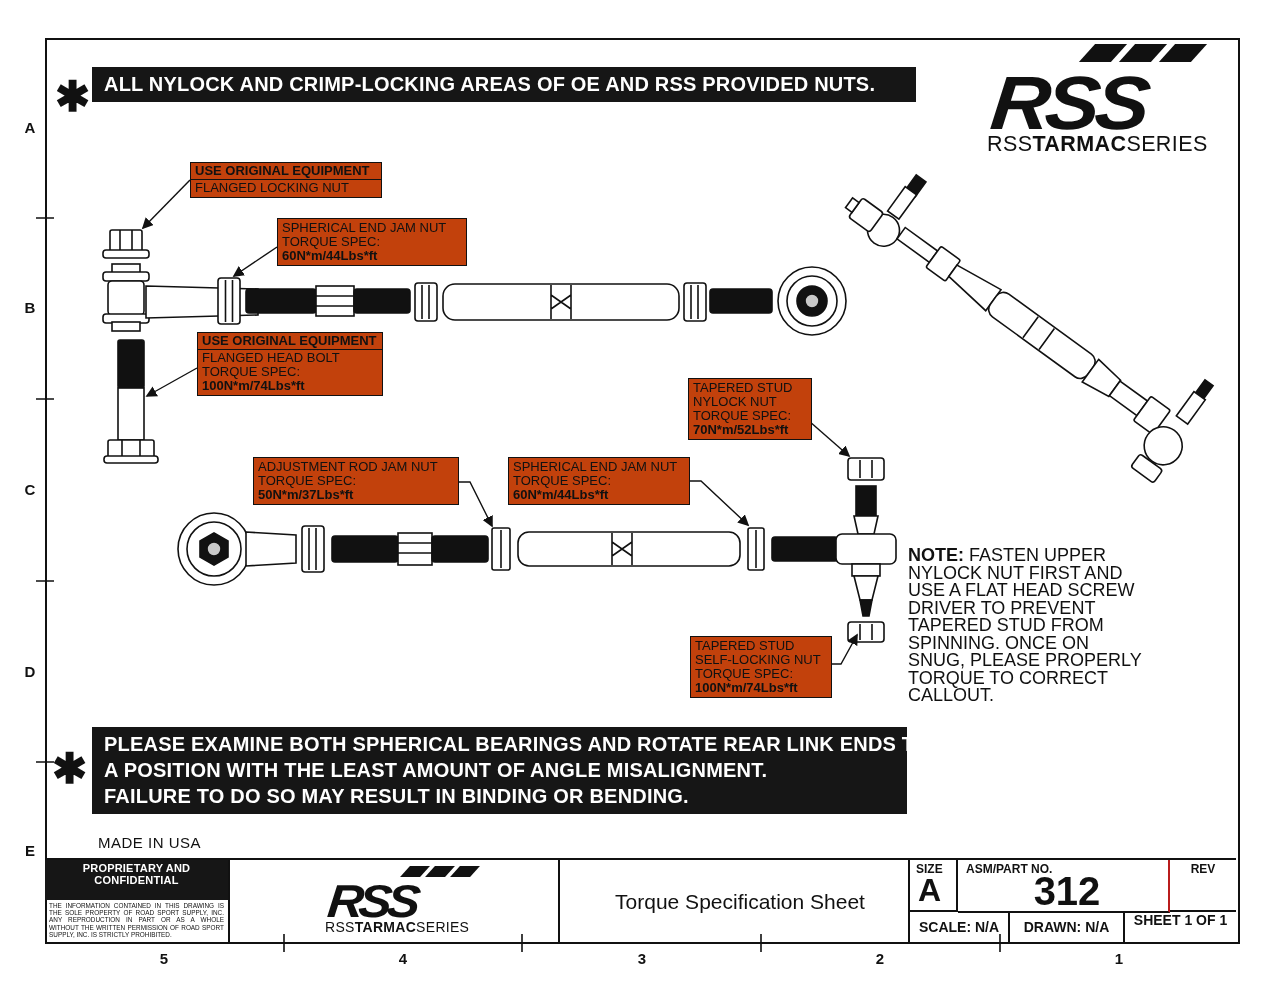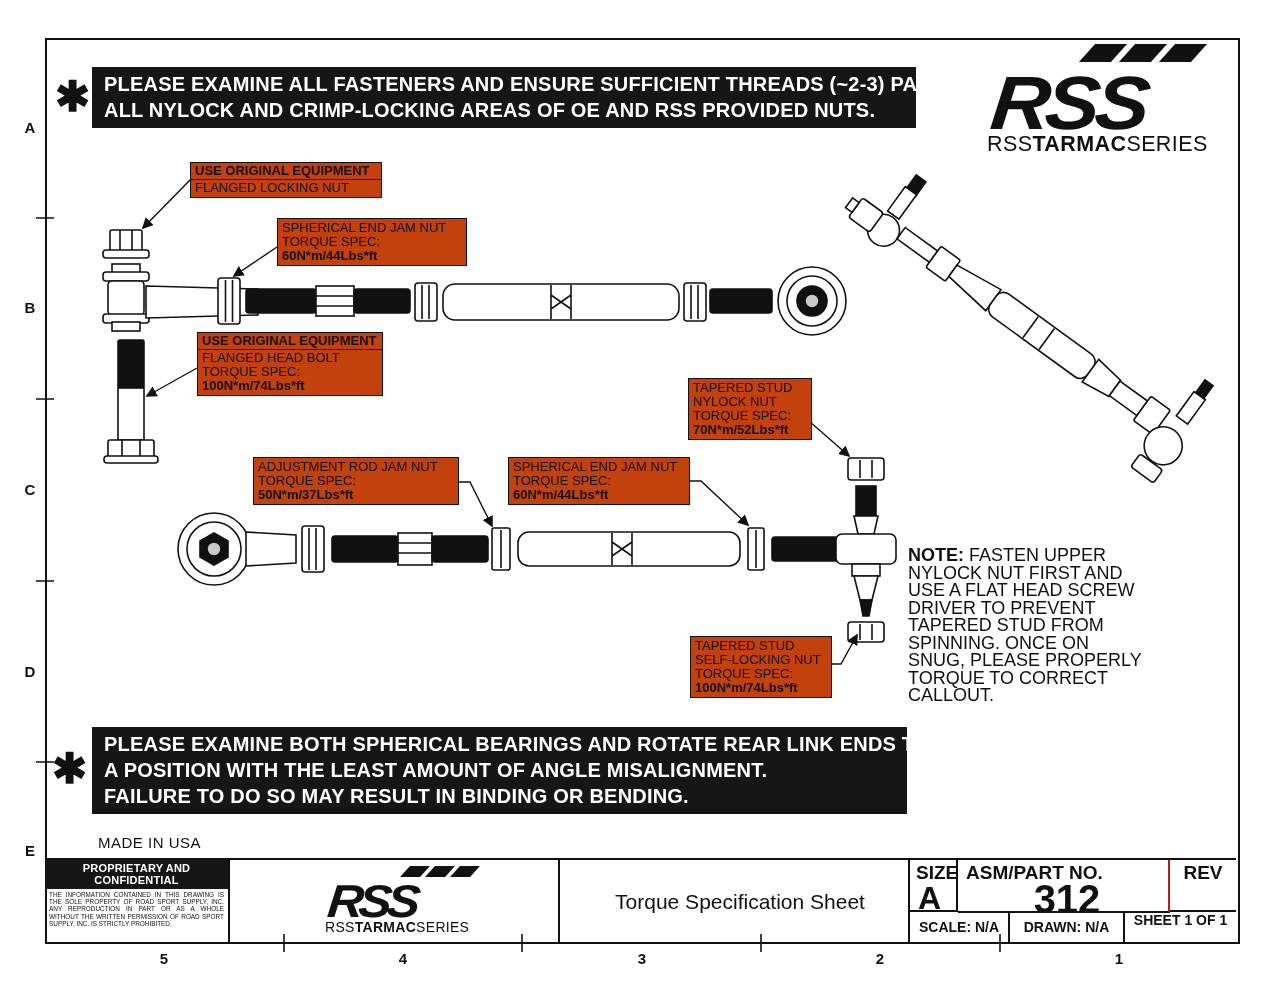--- a/index.html
+++ b/index.html
@@ -55,34 +55,34 @@
   .logo--small .stripes i { width:20px; height:11px; margin-left:5px; }
   .logo--small .rss { left:0px; top:4px; font-size:50px; }
   .logo--small .series { left:0px; top:53px; font-size:14px; letter-spacing:0.3px; }
 
   
   .tblock { position:absolute; left:45px; top:858px; width:1191px; height:82px;
     border-top:2px solid #111; }
   .cell { position:absolute; box-sizing:border-box; }
   .c-prop { left:0; top:0; width:185px; height:82px; border-right:2px solid #111; }
   .prop-head { background:#161616; color:#fff; font-size:11px; font-weight:bold;
-    text-align:center; padding:2px 0 3px 0; letter-spacing:0.2px; }
+    text-align:center; padding:2px 0 14px 0; letter-spacing:0.2px; }
   .prop-body { font-size:6.4px; line-height:7.2px; padding:2px 4px; text-align:justify; }
   .prop-assist { position:absolute; left:0; right:0; bottom:0; background:#161616; color:#fff;
     font-weight:bold; text-align:center; font-size:11.5px; line-height:13px; padding:2px 0; }
   .c-logo { left:185px; top:0; width:330px; height:82px; border-right:2px solid #111; }
   .c-logo .logo--small { position:absolute; left:95px; top:6px; }
   .c-title { left:515px; top:0; width:350px; height:82px; border-right:2px solid #111;
     display:flex; flex-direction:column; align-items:center; justify-content:center; }
   .tb-title { font-size:27px; font-weight:bold; letter-spacing:0.2px; }
   .tb-sub { font-size:21px; margin-top:1px;margin-left:12px; }
   .c-size { left:865px; top:0; width:48px; height:52px; border-right:2px solid #111; border-bottom:2px solid #111; padding:2px 0 0 6px; }
   .c-part { left:913px; top:0; width:212px; height:53px; border-right:2px solid #b91c1c; border-bottom:2px solid #111; padding:2px 0 0 8px; }
   .c-rev  { left:1125px; top:0; width:66px; height:52px; border-bottom:2px solid #111; padding:2px 0 0 0; text-align:center; }
-  .lab { font-size:19px; font-weight:bold; }
+  .lab { font-size:12px; font-weight:bold; }
   .size-val { font-size:32px; font-weight:bold; line-height:28px; padding-left:2px; }
   .part-val { font-size:40px; font-weight:bold; text-align:center; line-height:30px; }
   .c-scale { left:865px; top:52px; width:100px; height:30px; border-right:2px solid #111; }
   .c-drawn { left:965px; top:52px; width:115px; height:30px; border-right:2px solid #111; }
   .c-sheet { left:1080px; top:52px; width:111px; height:16px; }
   .c-scale, .c-drawn, .c-sheet { display:flex; align-items:center; justify-content:center;
     font-size:14px; font-weight:bold; }
 </style>
 </head>
 <body>
@@ -252,21 +252,20 @@
         <path d="M801 414 L849 456" marker-end="url(#arr)"></path>
         <path d="M450 482 L470 482 L492 526" marker-end="url(#arr)"></path>
         <path d="M681 481 L701 481 L748 525" marker-end="url(#arr)"></path>
         <path d="M823 664 L841 664 L857 635" marker-end="url(#arr)"></path>
       </g>
     </g>
   </svg>
 
   <div class="aster" style="left:55px; top:76px">✱</div>
   <div class="banner" style="left:92px; top:67px; width:800px;">
-    <div>PLEASE EXAMINE ALL FASTENERS AND ENSURE SUFFICIENT THREADS (~2-3) PASS</div>
     <div>ALL NYLOCK AND CRIMP-LOCKING AREAS OF OE AND RSS PROVIDED NUTS.</div>
   </div>
 
   <div class="logo logo--big">
     <div class="stripes">
         <i></i>
         <i></i>
         <i></i>
       </div>
     <div class="rss">RSS</div>

